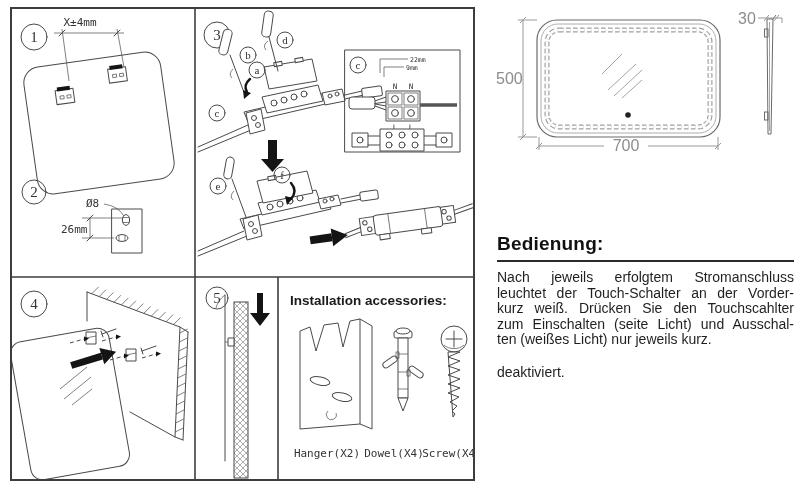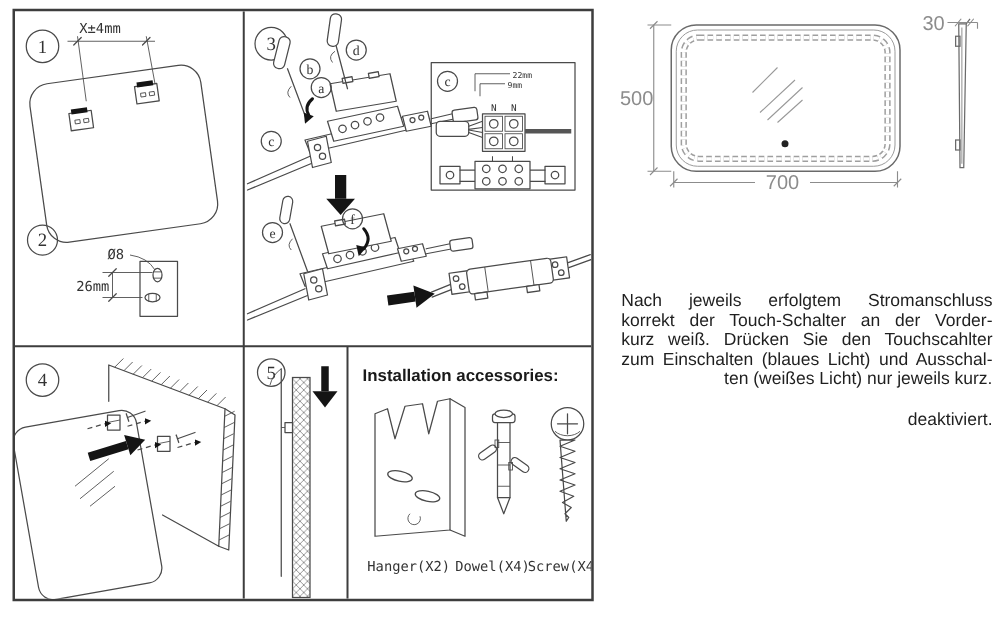--- a/index.html
+++ b/index.html
@@ -23,21 +23,21 @@
   .cadt{font-family:"DejaVu Sans Mono",monospace;font-size:7.5px;fill:#333;}
   .acct{font-family:"Liberation Sans",sans-serif;font-weight:bold;font-size:13.5px;fill:#1a1a1a;}
   .dimt{font-family:"Liberation Sans",sans-serif;font-size:16px;fill:#8c8c8c;}
   
   .mirrorview{position:absolute;left:490px;top:2px;width:310px;height:162px;}
   .bedienung{position:absolute;left:497px;top:233px;width:297px;color:#1f1f1f;}
   .bed-head{font-size:19px;font-weight:bold;color:#111;letter-spacing:.2px;
             border-bottom:2px solid #2b2b2b;padding-bottom:5px;margin-bottom:8px;}
   .para{font-size:14px;line-height:15.6px;}
   .para .jl{text-align:justify;text-align-last:justify;}
-  .para .ll{text-align:right;}
+  .para .ll{text-align:left;}
   .pgap{height:17px;}
 </style>
 </head>
 <body>
 
 <div id="stage">
 
   <div class="sheet">
     <svg width="461" height="470" viewBox="0 0 461 470">
       <defs>
@@ -368,25 +368,26 @@
       <path d="M283,17 L286,13"></path>
     </g>
     <g stroke="#8c8c8c" stroke-width="0.9">
       <path d="M268,16 L292,16 M292,16 L292,21" fill="none"></path>
       <path d="M274,19 L279,13 M284,19 L289,13" fill="none"></path>
     </g>
     <text class="dimt" x="248" y="22">30</text>
   </svg>
 
   <div class="bedienung">
+    <div class="bed-head">Bedienung:</div>
     <div class="para">
       <div class="jl">Nach jeweils erfolgtem Stromanschluss</div>
-      <div class="jl">korrekt der Touch-Schalter an der Vorder-</div>
+      <div class="jl">leuchtet der Touch-Schalter an der Vorder-</div>
       <div class="jl">kurz weiß. Drücken Sie den Touchscahlter</div>
-      <div class="jl">zum Einschalten (blaues Licht) und Ausschal-</div>
+      <div class="jl">zum Einschalten (seite Licht) und Ausschal-</div>
       <div class="ll">ten (weißes Licht) nur jeweils kurz.</div>
     </div>
     <div class="pgap"></div>
     <div class="para">
       <div class="ll">deaktiviert.</div>
     </div>
   </div>
 
 </div>
 

